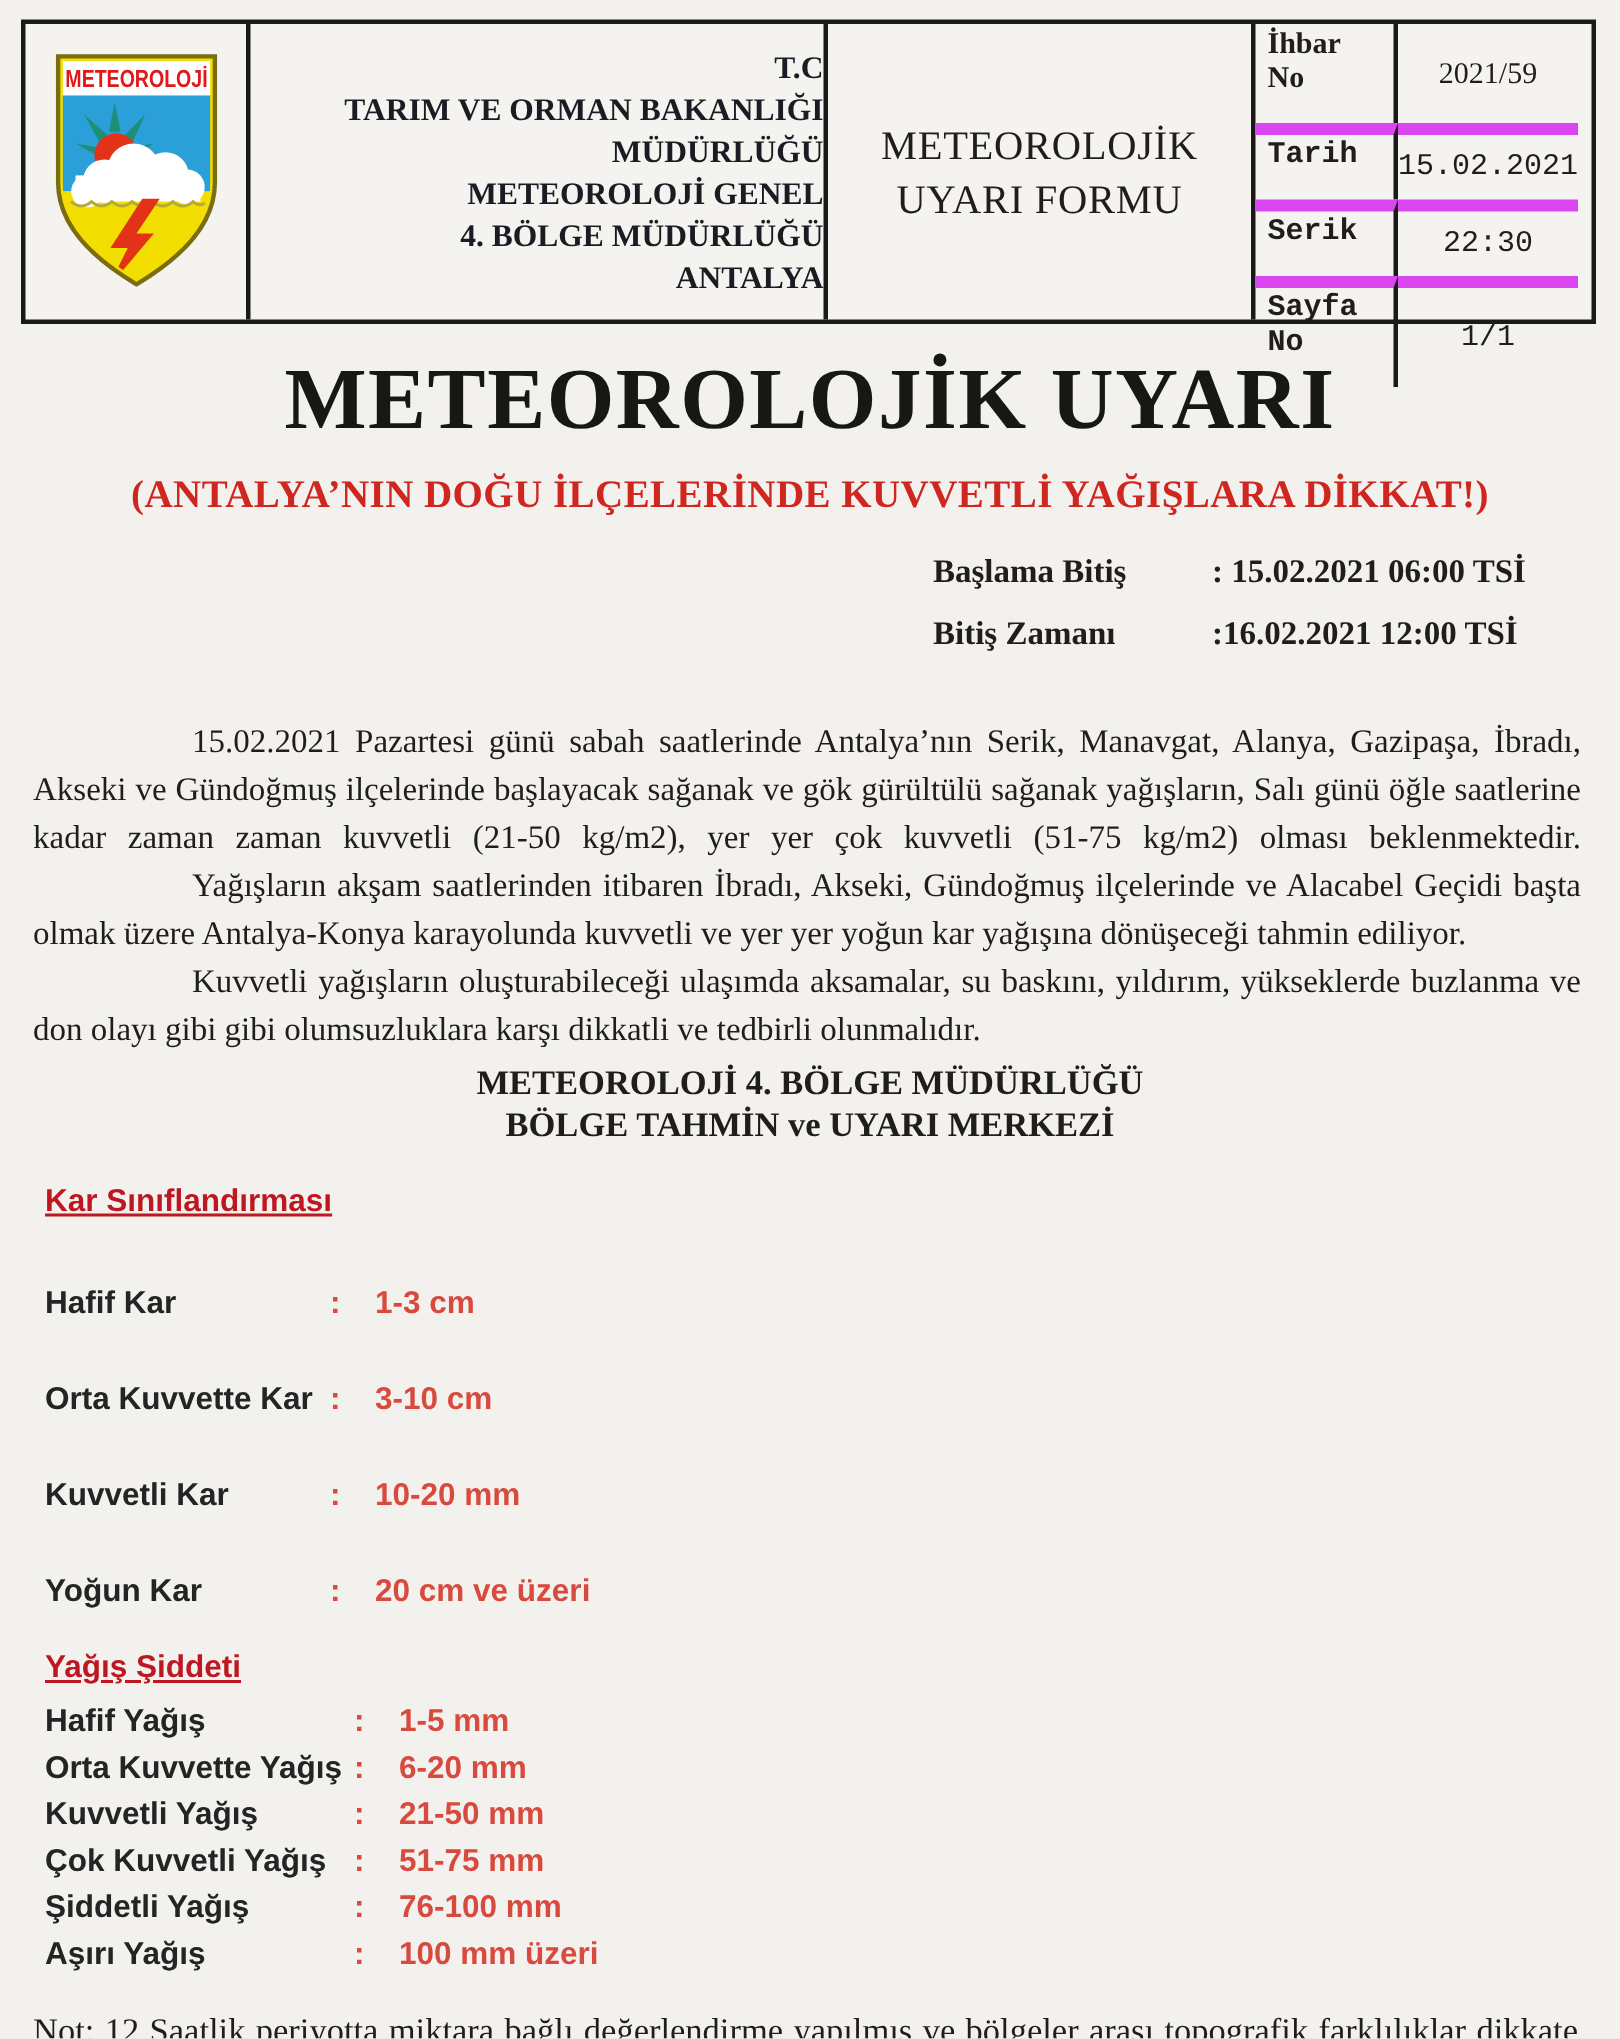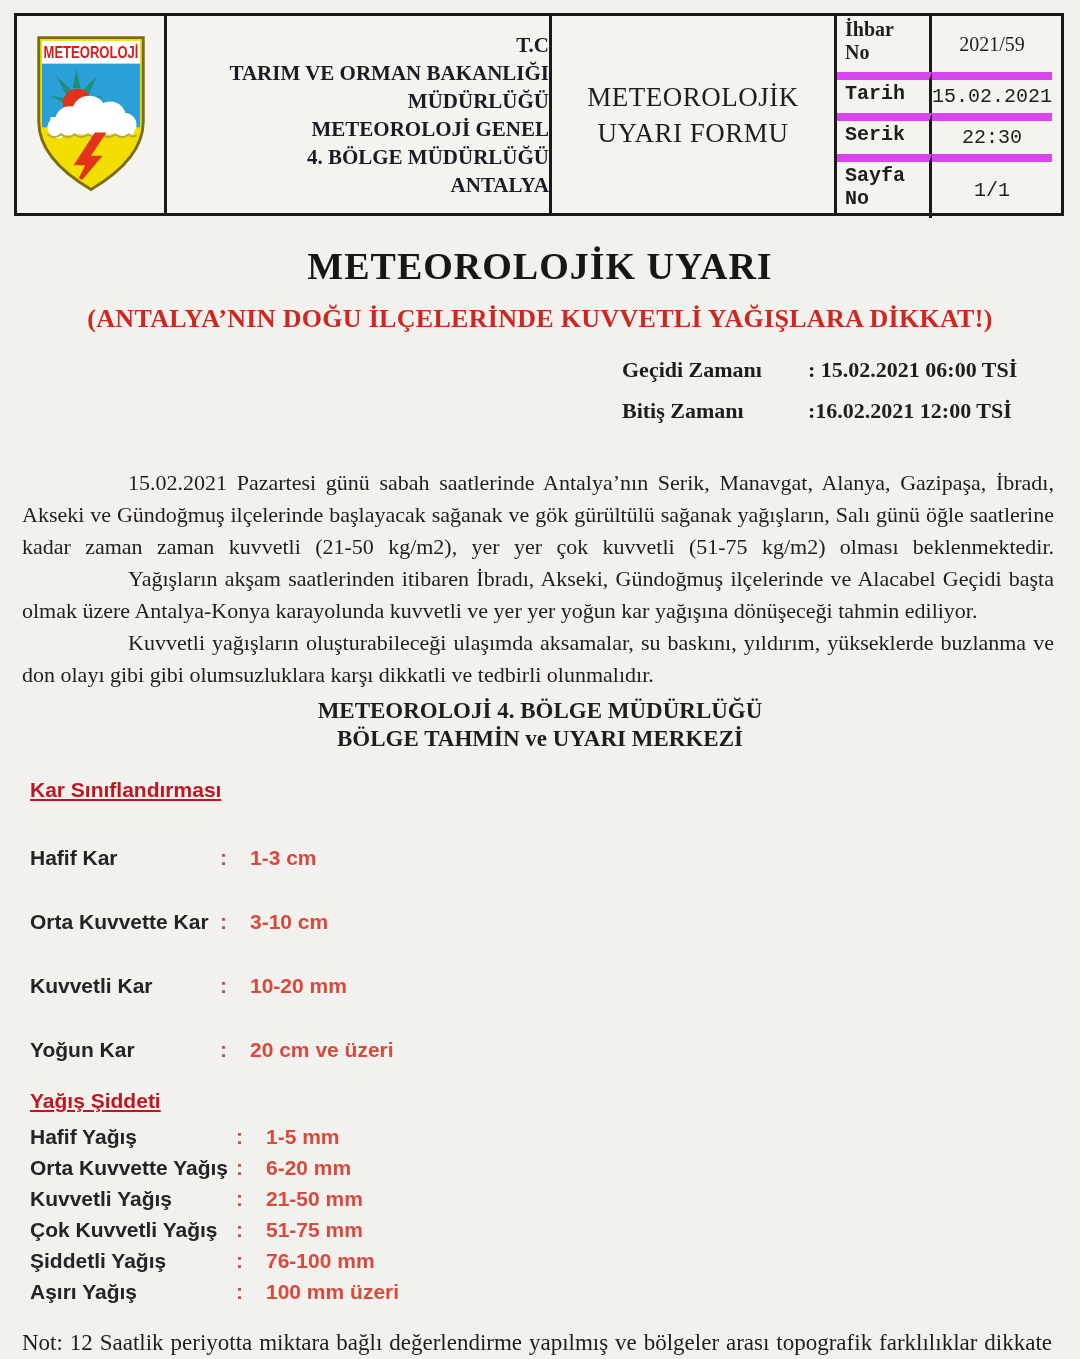--- a/index.html
+++ b/index.html
@@ -31,31 +31,31 @@
     font-size: 21px; line-height: 28px; padding-top: 15px; color: #1b1b24;
   }
   .formtitle-cell { width: 285px; display: flex; align-items: center; justify-content: center; }
   .formtitle-cell .ft {
     width: 250px; text-align: center; font-weight: normal;
     font-size: 27px; line-height: 36px; letter-spacing: 0.5px;
   }
   .meta { width: 218px; display: grid; grid-template-columns: 95px 1fr; grid-auto-rows: 1fr; }
   .meta > div { display: flex; align-items: center; }
   .m-label {
-    padding: 2px 16px 8px 8px; font-weight: bold;
+    padding: 2px 16px 18px 8px; font-weight: bold;
     font-size: 20px; line-height: 23px; border-right: 3px solid #1a1a18;
   }
   .m-value { justify-content: center; font-size: 20px; }
   .bt { border-top: 8px solid #d946ef; font-family: Liberation Mono, monospace; }
 
   
   .content { position: absolute; top: 216px; left: 0; right: 0; }
   .main-title {
-    margin-top: 28px; text-align: center;
-    font-size: 38px; font-weight: bold; letter-spacing: 1px; color: #171715;
+    margin-top: 16px; text-align: center;
+    font-size: 58px; font-weight: bold; letter-spacing: 1px; color: #171715;
   }
   .subtitle {
     margin-top: 16px; text-align: center;
     font-size: 26px; font-weight: bold; color: #cf2720; letter-spacing: 0.3px;
   }
   .times { margin-top: 22px; padding-left: 622px; }
   .time-row { display: flex; line-height: 28px; margin-bottom: 13px; }
   .time-label { width: 186px; font-weight: bold; font-size: 22px; }
   .time-value { font-weight: bold; font-size: 22px; }
 
@@ -162,21 +162,21 @@
   </div>
 
   <div class="content">
 
     <div class="main-title">METEOROLOJİK UYARI</div>
 
     <div class="subtitle">(ANTALYA’NIN DOĞU İLÇELERİNDE KUVVETLİ YAĞIŞLARA DİKKAT!)</div>
 
     <div class="times">
       <div class="time-row">
-        <span class="time-label">Geçidi Zamanı</span>
+        <span class="time-label">Başlama Bitiş</span>
         <span class="time-value">: 15.02.2021 06:00 TSİ</span>
       </div>
       <div class="time-row">
         <span class="time-label">Bitiş Zamanı</span>
         <span class="time-value">:16.02.2021 12:00 TSİ</span>
       </div>
     </div>
 
     <div class="bodytext">
       <p class="stretch-last">15.02.2021 Pazartesi günü sabah saatlerinde Antalya’nın Serik, Manavgat, Alanya, Gazipaşa, İbradı, Akseki ve Gündoğmuş ilçelerinde başlayacak sağanak ve gök gürültülü sağanak yağışların, Salı günü öğle saatlerine kadar zaman zaman kuvvetli (21-50 kg/m2), yer yer çok kuvvetli (51-75 kg/m2) olması beklenmektedir.</p>

